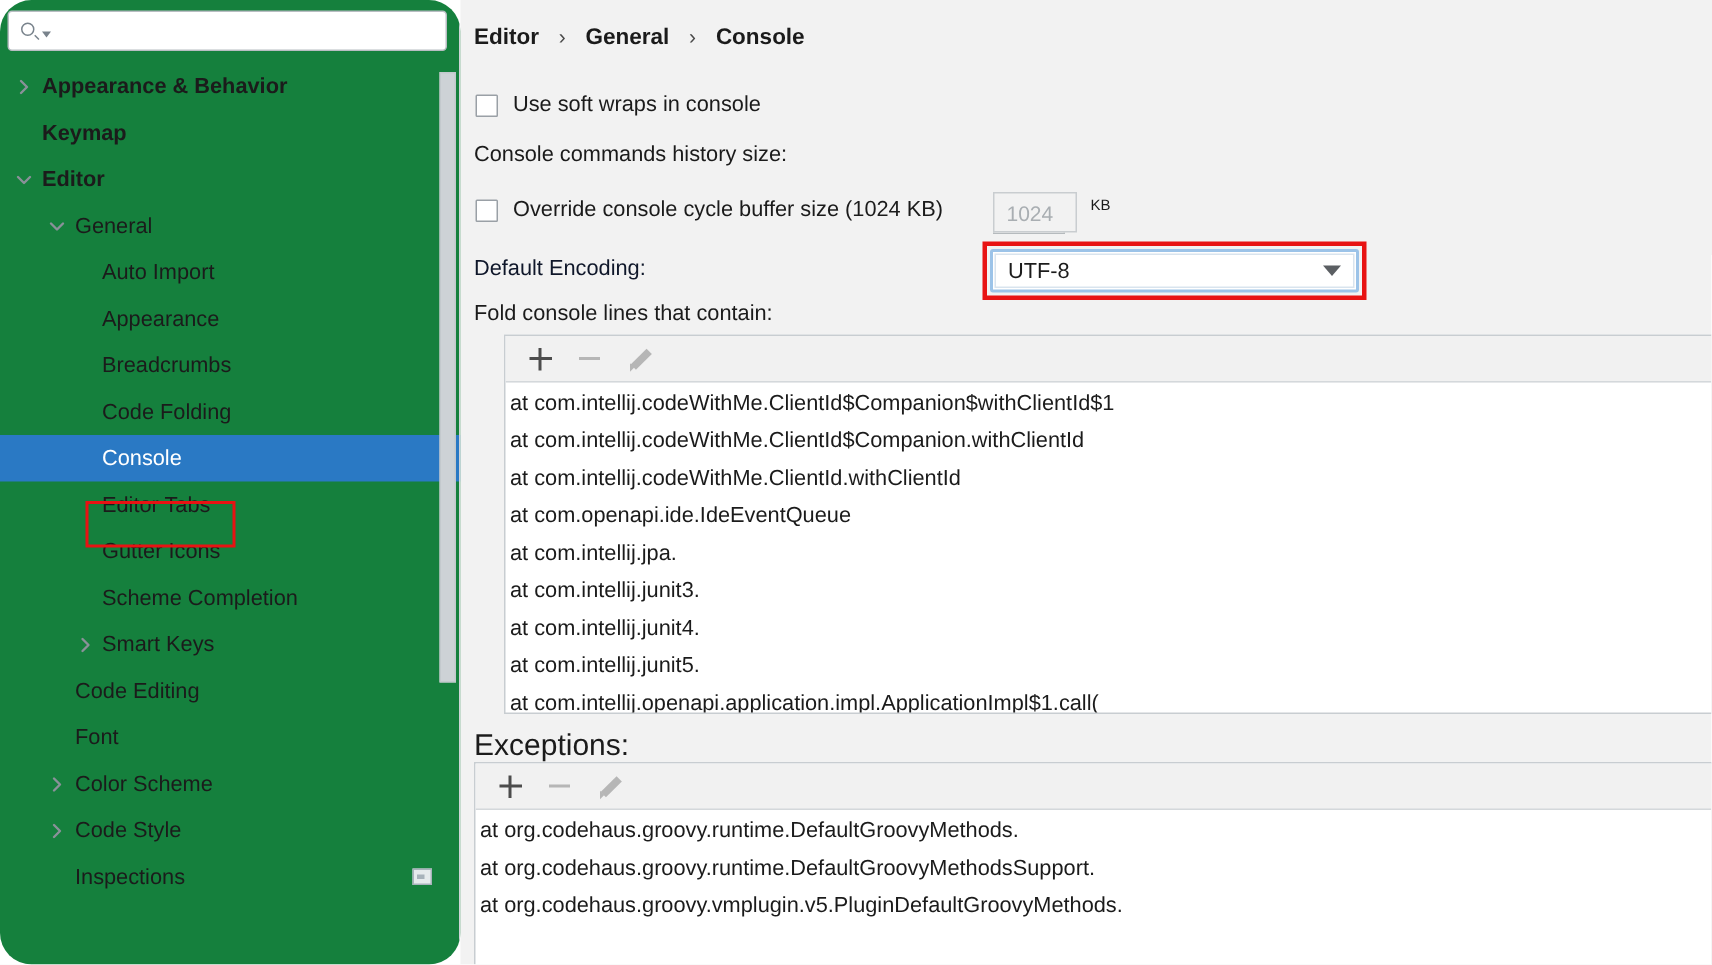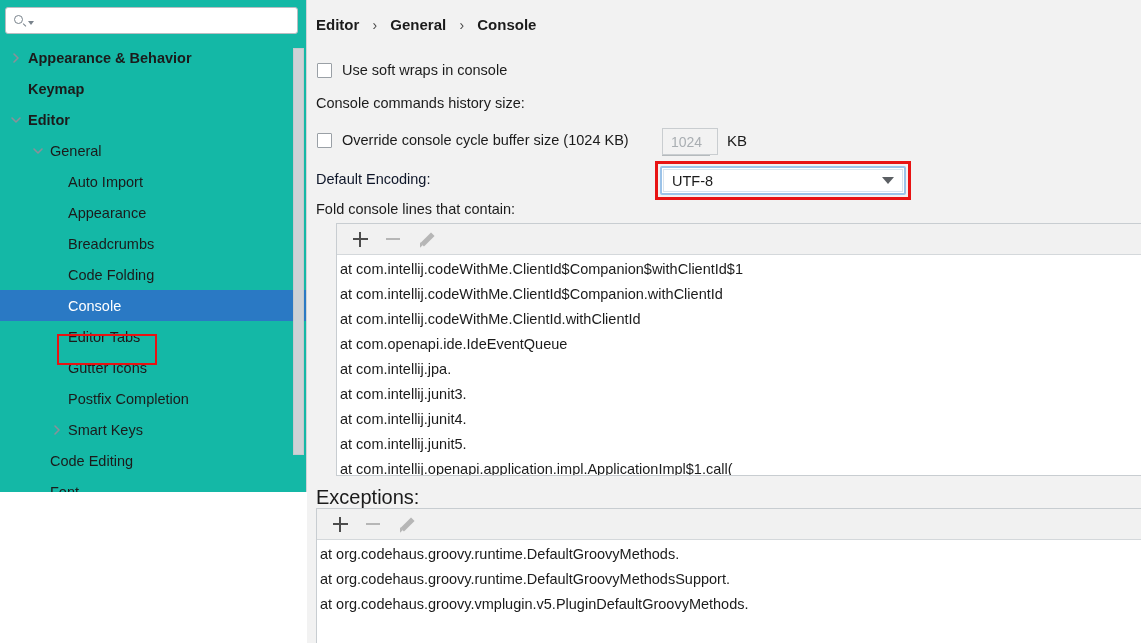--- a/index.html
+++ b/index.html
@@ -18,25 +18,26 @@
     width: 1141px;
     height: 643px;
     display: flex;
     overflow: hidden;
   }
 
   
   .sidebar {
     position: relative;
     width: 307px;
-    height: 492px;
-    background: #14b8a6;
+    height: 643px;
+    background: #15803d;
     box-sizing: border-box;
     overflow: hidden;
     flex: 0 0 307px;
+    border-radius: 21px;
   }
 
   .search-wrap {
     padding: 7px 9px 0 5px;
   }
   .search-box {
     position: relative;
     height: 27px;
     background: #ffffff;
     border: 1px solid #b8bdc2;
@@ -299,21 +300,21 @@
     top: 128px;
     width: 56px;
     color: #a9aeb2;
     background: #f2f2f2;
     border-color: #c9cdd0;
   }
   .kb-label {
     position: absolute;
     left: 420px;
     top: 132px;
-    font-size: 15px;
+    font-size: 10px;
     color: #1b1b1b;
   }
 
   
   .combo-annot {
     position: absolute;
     left: 348px;
     top: 161px;
     width: 256px;
     height: 39px;
@@ -495,21 +496,21 @@
         <div class="tree-row lvl2 selected">
           <span class="tree-label">Console</span>
         </div>
         <div class="tree-row lvl2">
           <span class="tree-label">Editor Tabs</span>
         </div>
         <div class="tree-row lvl2">
           <span class="tree-label">Gutter Icons</span>
         </div>
         <div class="tree-row lvl2">
-          <span class="tree-label">Postfix Completion</span>
+          <span class="tree-label">Scheme Completion</span>
         </div>
         <div class="tree-row lvl2">
           <span class="twisty">
             <svg width="14" height="14" viewBox="0 0 14 14">
               <path d="M5 3 L9 7 L5 11" fill="none" stroke="#8a9199" stroke-width="1.6" stroke-linecap="round" stroke-linejoin="round"></path>
             </svg>
           </span>
           <span class="tree-label">Smart Keys</span>
         </div>
         <div class="tree-row lvl1">

